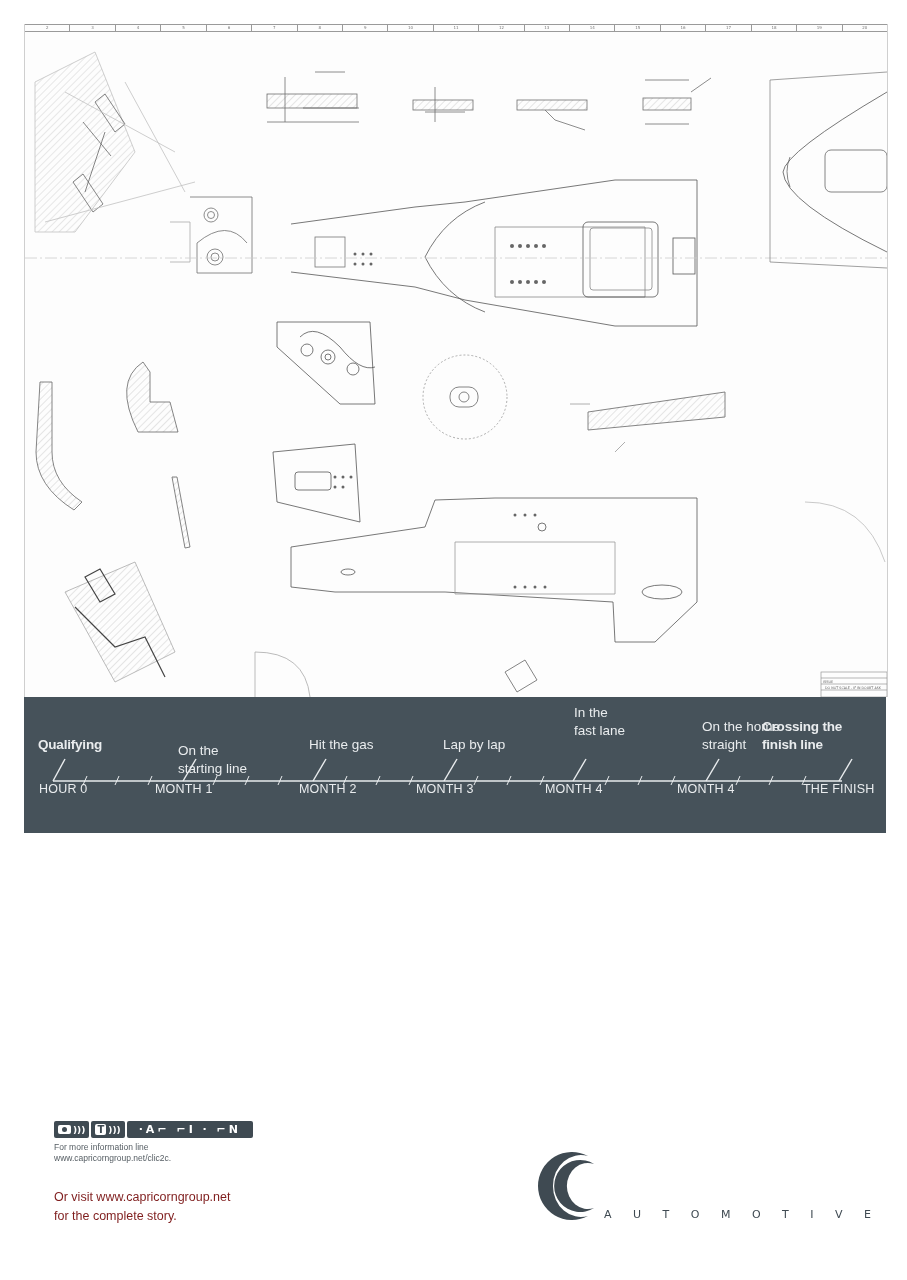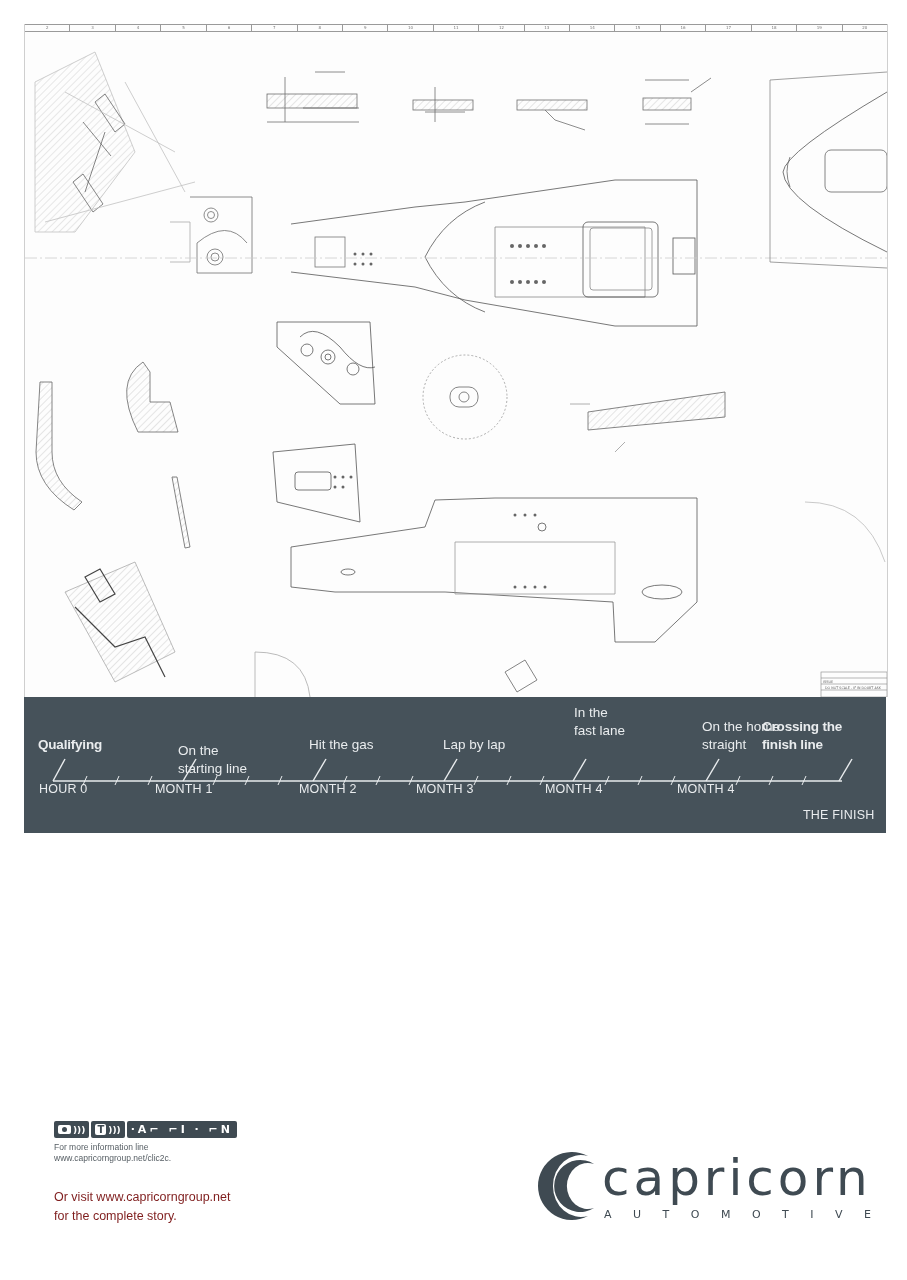--- a/index.html
+++ b/index.html
@@ -39,21 +39,21 @@
   }
   .timeline svg { position: absolute; left: 0; top: 0; }
   
   .clic-badge {
     position: absolute; left: 54px; top: 1121px; height: 17px; display: flex; gap: 2px; align-items: center;
   }
   .badge-box {
     background: #3f4a52; color: #fff; height: 17px; border-radius: 2px; display: flex; align-items: center;
     padding: 0 4px; font-size: 11px; font-weight: bold; font-family: "DejaVu Sans", sans-serif;
   }
-  .badge-box.wide { padding: 0 4px; letter-spacing: 3px; font-size: 11px; }
+  .badge-box.wide { padding: 0 12px; letter-spacing: 3px; font-size: 11px; }
   .cam-body { width: 13px; height: 9px; background: #fff; border-radius: 2px; position: relative; }
   .cam-body::after { content: ""; position: absolute; left: 4px; top: 2px; width: 5px; height: 5px; border-radius: 50%; background: #3f4a52; }
   .t-box { width: 11px; height: 11px; background: #fff; border-radius: 2px; color: #3f4a52; font-size: 10px; line-height: 11px; text-align: center; font-weight: bold; }
   .waves { color: #fff; font-size: 9px; margin-left: 2px; }
   .info-small { position: absolute; left: 54px; top: 1142px; font-size: 8.5px; line-height: 11px; color: #555d63; }
   .visit-text { position: absolute; left: 54px; top: 1188px; font-size: 12.5px; line-height: 19px; color: #7f1d1d; }
   .logo { position: absolute; left: 530px; top: 1148px; width: 340px; height: 76px; }
   .logo-word {
     position: absolute; left: 72px; top: 0px; font-size: 50px; line-height: 60px; letter-spacing: 4px;
     color: #3f4a52; font-family: "DejaVu Sans", sans-serif; font-weight: normal;
@@ -282,21 +282,21 @@
 straight</div>
   <div class="milestone bold" style="left:738px; top:21px;">Crossing the
 finish line</div>
 
   <div class="period-label" style="left:15px;">HOUR 0</div>
   <div class="period-label" style="left:131px;">MONTH 1</div>
   <div class="period-label" style="left:262px;margin-left:13px;">MONTH 2</div>
   <div class="period-label" style="left:392px;">MONTH 3</div>
   <div class="period-label" style="left:521px;">MONTH 4</div>
   <div class="period-label" style="left:653px;">MONTH 4</div>
-  <div class="period-label" style="left:779px;margin-top:26px;">THE FINISH</div>
+  <div class="period-label" style="left:779px;">THE FINISH</div>
 </div>
 
 <div class="clic-badge">
   <div class="badge-box">
     <div class="cam-body"></div>
       <span class="waves">)))</span>
   </div>
   <div class="badge-box">
     <div class="t-box">T</div>
       <span class="waves">)))</span>
@@ -312,15 +312,14 @@
 <div class="visit-text">
   <div>Or visit www.capricorngroup.net</div>
   <div>for the complete story.</div>
 </div>
 
 <div class="logo">
   <svg width="72" height="76" viewBox="0 0 72 76">
     <path d="M58,8 A34,34 0 1 0 58,68 A28,31 0 1 1 58,8 Z" fill="#3f4a52"></path>
     <path d="M64,16 A26,26 0 1 0 64,60 A21,23 0 1 1 64,16 Z" fill="#3f4a52"></path>
   </svg>
-  <div class="logo-word">capricorn</div>
   <div class="logo-sub">AUTOMOTIVE</div>
 </div>
 
 </body></html>

